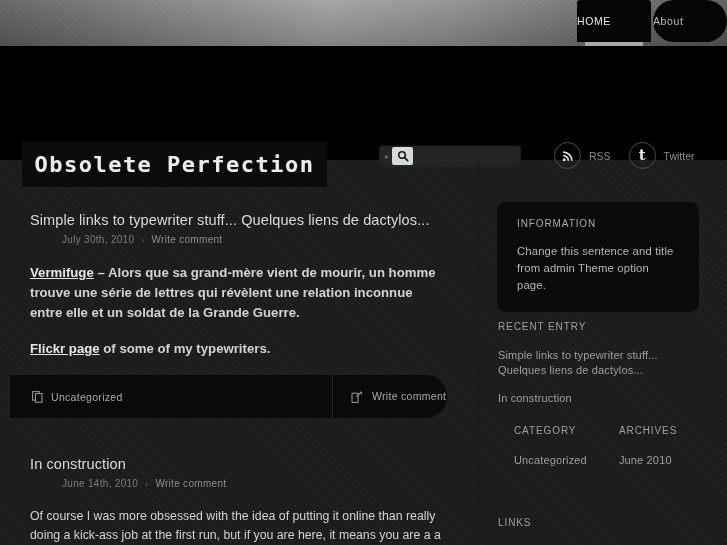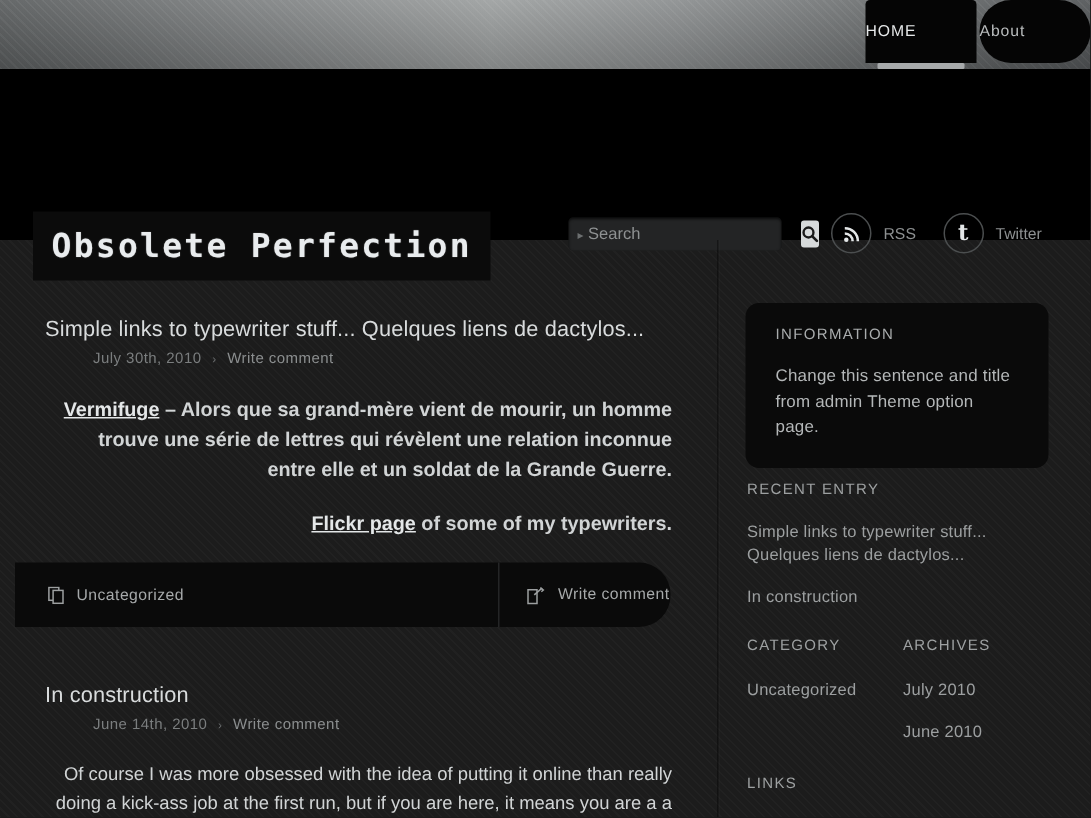--- a/index.html
+++ b/index.html
@@ -197,21 +197,21 @@
   .post-meta a { color: #8b8e8f; text-decoration: none; cursor: pointer; }
 
   .post-body {
     padding: 18px 30px 0 30px;
     color: #d1d4d5;
     font-size: 13.2px;
     line-height: 20px;
     font-weight: bold;
   }
   .post-body.normal { font-weight: normal; font-size: 12.3px; line-height: 19px; }
-  .post-body p { margin: 0 0 16px 0; text-align: right; }
+  .post-body p { margin: 0 0 16px 0; }
   .post-body a {
     color: #e4e7e8;
     text-decoration: underline;
     cursor: pointer;
   }
 
   .post-footer {
     position: relative;
     margin: 14px 0 0 10px;
     width: 437px;
@@ -295,21 +295,21 @@
     margin-bottom: 13px;
     cursor: pointer;
   }
 
   .cols {
     position: absolute;
     left: 18px; top: 281px;
     width: 215px;
     display: flex;
   }
-  .col { width: 104px; }
+  .col { width: 104px; margin-left: 16px; }
   .col.arch { width: 110px; }
   .col ul { margin: 17px 0 0 0; padding: 0; }
   .col li {
     list-style: none;
     color: #9c9fa0;
     font-size: 11px;
     line-height: 15px;
     letter-spacing: 0.15px;
     margin-bottom: 13px;
     cursor: pointer;
@@ -338,21 +338,20 @@
       </div>
     </nav>
   </div>
 
   <div class="header">
 
     <div class="logo">Obsolete Perfection</div>
 
     <div class="searchbox">
       <span class="search-caret">▸</span>
-      <input class="search-input" type="text" placeholder="Search" style="">
       <div class="search-btn">
         <svg width="12" height="12" viewBox="0 0 12 12">
           <circle cx="5" cy="5" r="3.3" fill="none" stroke="#1a1a1a" stroke-width="1.6"></circle>
           <line x1="7.4" y1="7.4" x2="10.6" y2="10.6" stroke="#1a1a1a" stroke-width="1.8" stroke-linecap="round"></line>
         </svg>
       </div>
     </div>
 
     <div class="social">
       <div class="social-circle">
@@ -440,21 +439,20 @@
     <div class="cols">
       <div class="col">
         <div class="sb-heading">CATEGORY</div>
         <ul>
           <li>Uncategorized</li>
         </ul>
       </div>
       <div class="col arch">
         <div class="sb-heading">ARCHIVES</div>
         <ul>
-          <li>July 2010</li>
           <li>June 2010</li>
         </ul>
       </div>
     </div>
 
     <div class="sb-heading links-heading">LINKS</div>
 
   </aside>
 
 </div>

